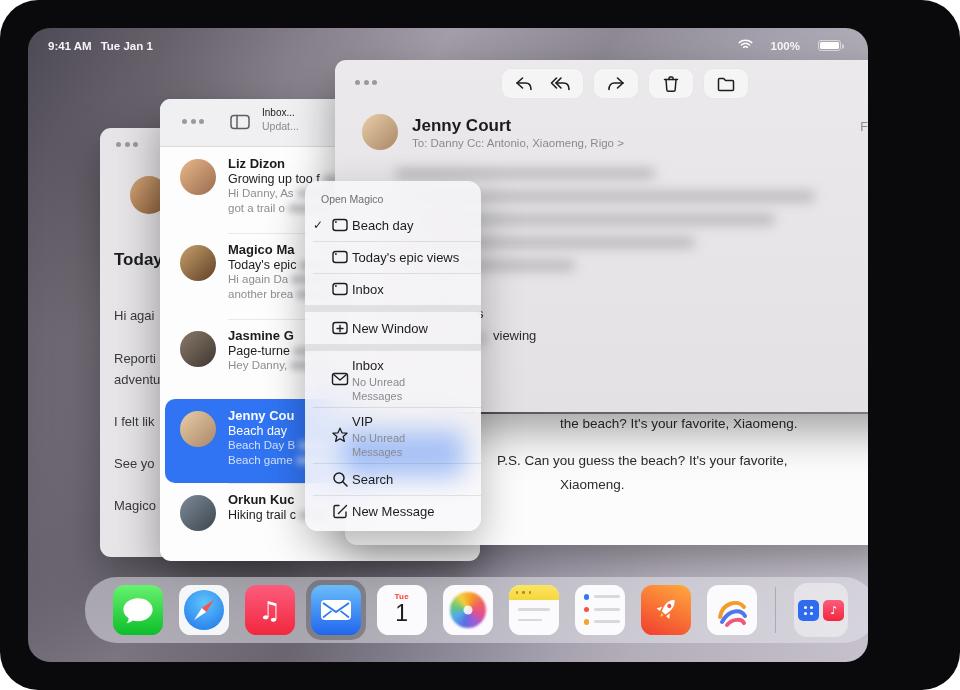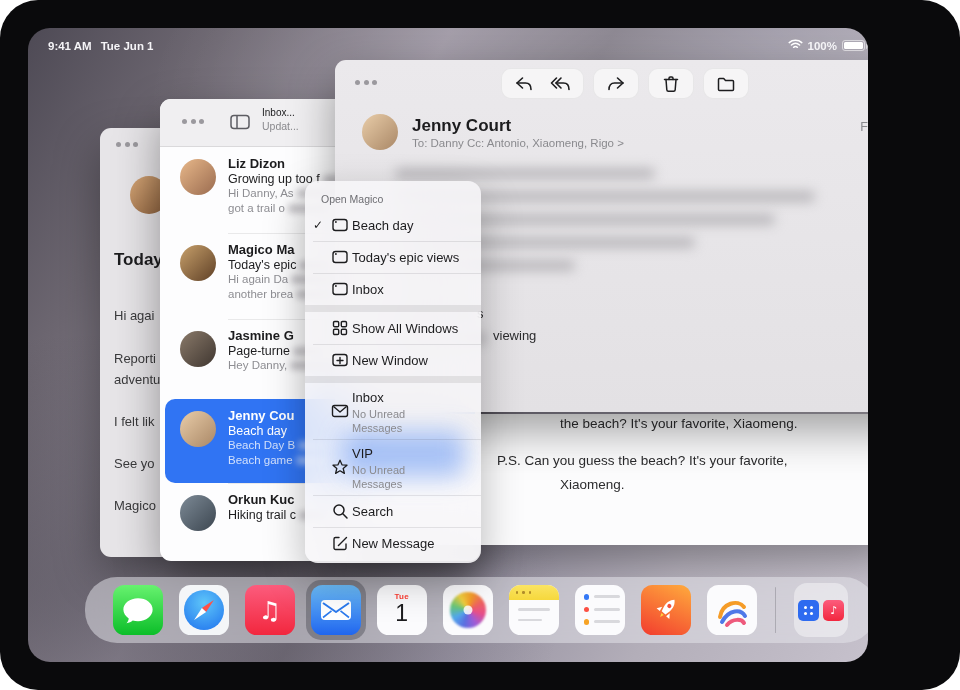--- a/index.html
+++ b/index.html
@@ -7,21 +7,21 @@
   .device { position:absolute; left:0; top:0; width:960px; height:690px; background:#0a0a0c; border-radius:38px; }
   .screen { position:absolute; left:28px; top:28px; width:840px; height:634px; border-radius:22px; overflow:hidden;
     background:
       radial-gradient(120% 80% at 80% 12%, rgba(255,255,255,0.22), transparent 55%),
       radial-gradient(90% 70% at 10% 90%, rgba(40,38,48,0.35), transparent 60%),
       linear-gradient(118deg,#4e4a55 0%,#6d6771 16%,#9a93a0 36%,#7a7480 50%,#9691a0 64%,#b3aeb9 80%,#c6c1cc 100%);
   }
   
   .statusbar { position:absolute; left:0; right:0; top:0; height:30px; z-index:9; color:#f5f4f7; font-size:11.5px; font-weight:700; }
   .sb-left { position:absolute; left:20px; top:12px; display:flex; gap:9px; }
-  .sb-right { position:absolute; right:3px; top:11px; display:flex; align-items:center; gap:5px;justify-content:flex-end; }
+  .sb-right { position:absolute; right:27px; top:11px; display:flex; align-items:center; gap:18px;justify-content:flex-end; }
   .battery { position:relative; width:23px; height:11px; border:1px solid rgba(255,255,255,0.55); border-radius:3px; }
   .battery .fill { position:absolute; left:1px; top:1px; bottom:1px; width:19px; background:#fff; border-radius:1.5px; }
   .battery .nub { position:absolute; right:-4px; top:3px; width:2.5px; height:5px; background:rgba(255,255,255,0.55); border-radius:0 2px 2px 0; }
   
   .window { position:absolute; border-radius:11px; box-shadow:0 18px 45px rgba(0,0,0,0.38); }
   .dots { display:flex; gap:3.5px; }
   .dots i { width:5px; height:5px; border-radius:50%; background:#9b999e; }
   .avatar { border-radius:50%; }
   
   .win-today { left:72px; top:100px; width:200px; height:429px; background:#e7e5e8; z-index:1; }
@@ -126,21 +126,21 @@
 </style>
 </head>
 <body>
 
 <div class="device">
   <div class="screen">
 
     <div class="statusbar">
       <div class="sb-left">
         <span>9:41 AM</span>
-        <span>Tue Jun 1</span>
+        <span>Tue Jan 1</span>
       </div>
       <div class="sb-right">
         <span>
           <svg width="15" height="11" viewBox="0 0 15 11" fill="none" stroke="#fff" stroke-width="1.5" stroke-linecap="round">
             <path d="M1.2 3.6 C4.7 0.6 10.3 0.6 13.8 3.6"></path>
               <path d="M3.4 6 C5.8 4 9.2 4 11.6 6"></path>
               <path d="M5.6 8.3 C6.7 7.4 8.3 7.4 9.4 8.3"></path>
           </svg>
         </span>
         <span>100%</span>
@@ -338,32 +338,20 @@
           <span class="mi-label">Inbox</span>
         </div>
       </div>
 
       <div class="msep"></div>
 
       <div class="mgroup">
         <div class="mi">
           <span class="mi-check"></span>
           <span class="mi-icon">
-              <svg width="16" height="16" viewBox="0 0 16 16" fill="none" stroke="#1d1d1f" stroke-width="1.4">
-                <rect x="1.5" y="1.5" width="5.2" height="5.2" rx="1.2"></rect>
-                <rect x="9.3" y="1.5" width="5.2" height="5.2" rx="1.2"></rect>
-                <rect x="1.5" y="9.3" width="5.2" height="5.2" rx="1.2"></rect>
-                <rect x="9.3" y="9.3" width="5.2" height="5.2" rx="1.2"></rect>
-              </svg>
-            </span>
-          <span class="mi-label">Show All Windows</span>
-        </div>
-        <div class="mi">
-          <span class="mi-check"></span>
-          <span class="mi-icon">
               <svg width="18" height="18" viewBox="0 0 18 18" fill="none" stroke="#1d1d1f" stroke-width="1.4" stroke-linecap="round">
                 <rect x="2" y="3.5" width="14" height="11" rx="2.5"></rect>
                 <path d="M9 6.5 V12.5 M6 9.5 H12"></path>
               </svg>
             </span>
           <span class="mi-label">New Window</span>
         </div>
       </div>
 
       <div class="msep"></div>

